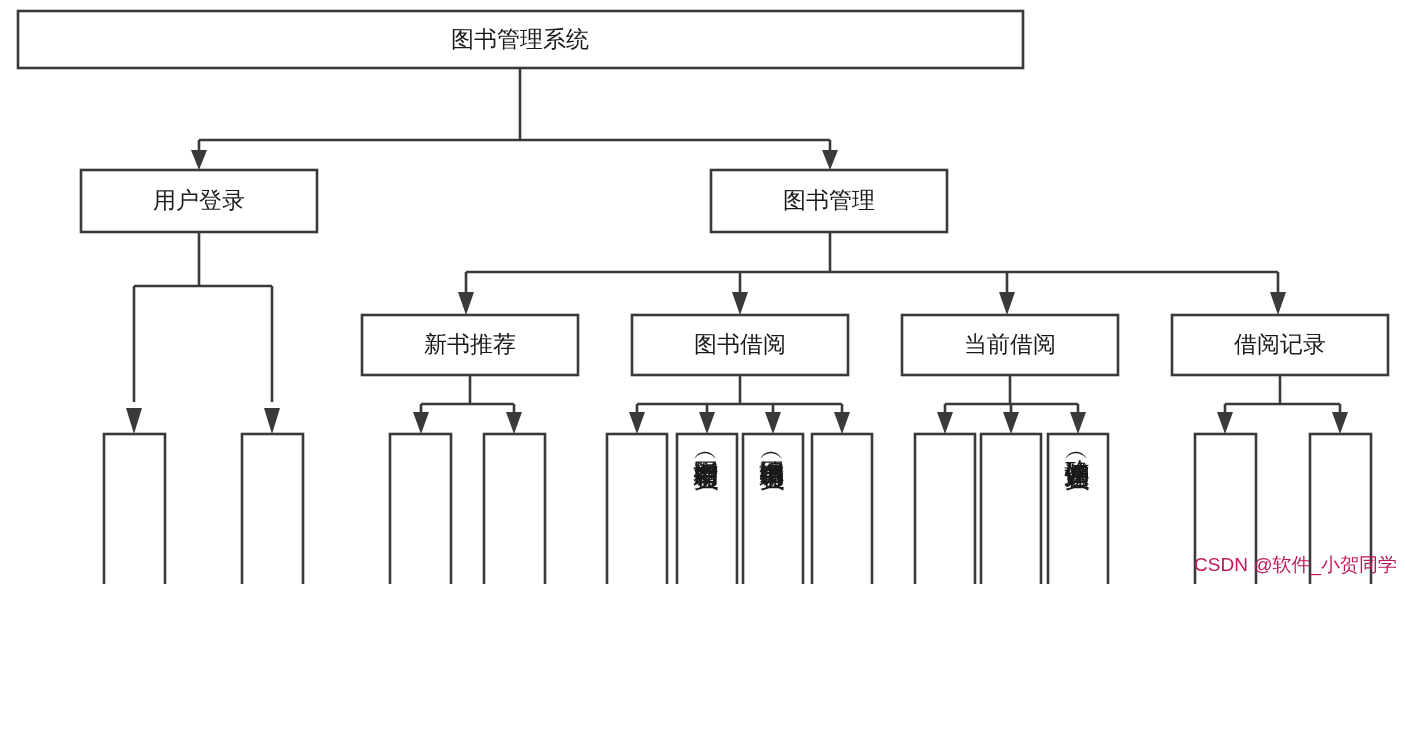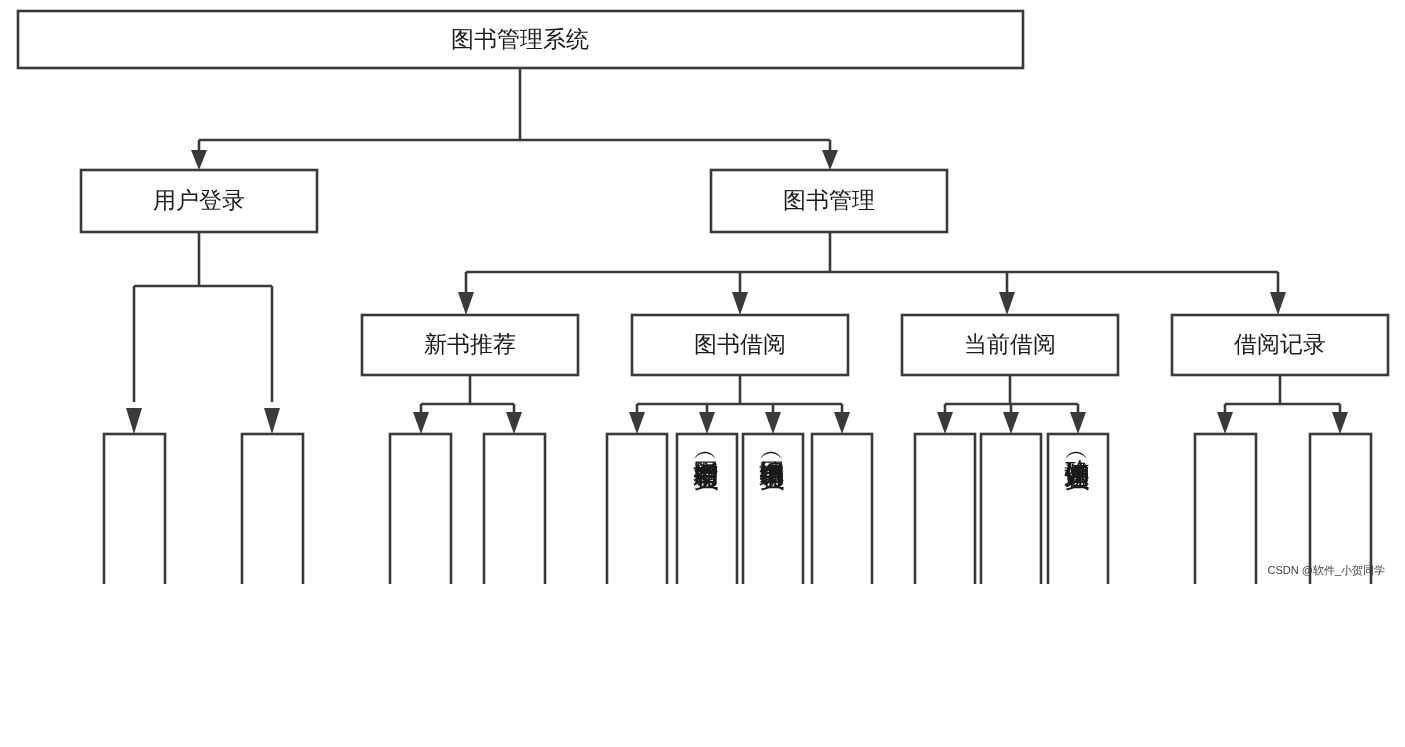--- a/index.html
+++ b/index.html
@@ -45,25 +45,25 @@
     fill: #3a3a3a;
     stroke: none;
   }
   .vtext {
     writing-mode: vertical-rl;
     text-orientation: upright;
     letter-spacing: 1px;
   }
   .watermark {
     position: absolute;
-    right: 20px;
+    right: 8px;
     bottom: 6px;
     font-family: "Liberation Sans", "DejaVu Sans", sans-serif;
-    font-size: 11px;
-    color: #404040;
+    font-size: 19px;
+    color: #be185d;
     white-space: nowrap;
     user-select: none;
   }
 </style>
 </head>
 <body>
 
 <div id="diagram-root">
 
   <svg id="flow-svg" viewBox="0 0 1405 747">

